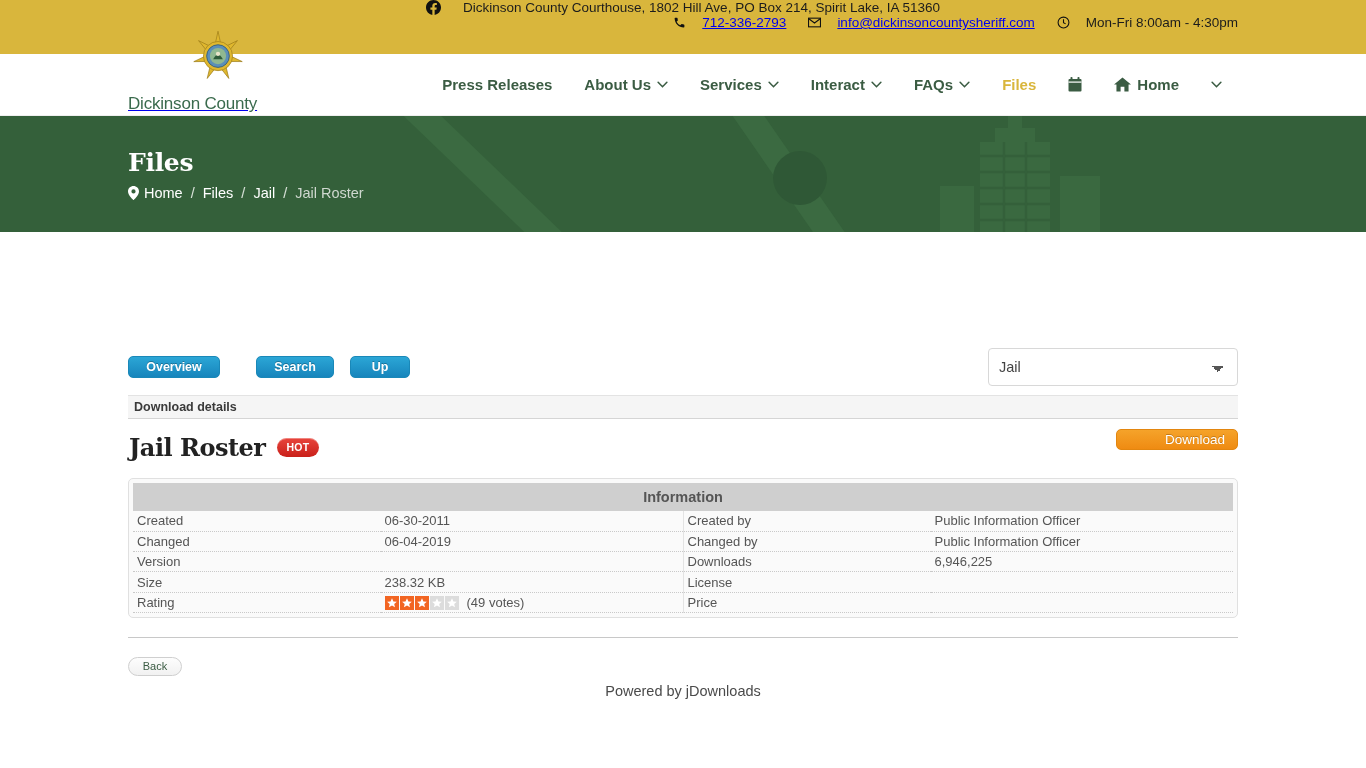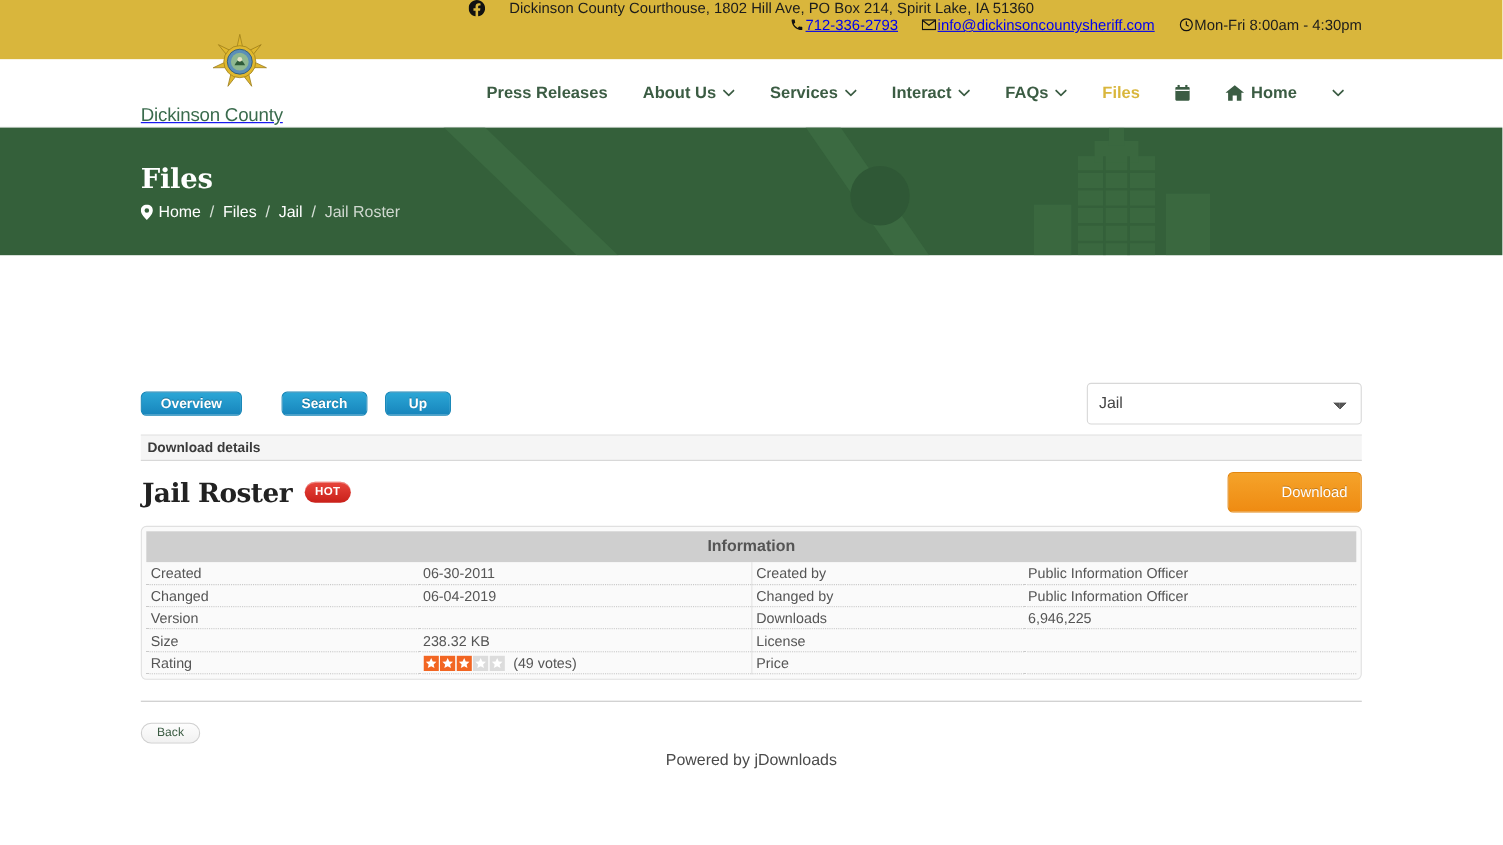--- a/index.html
+++ b/index.html
@@ -16,21 +16,21 @@
   .topbar{
     height:54px; background:#d9b63c;
     display:flex; align-items:center;
     padding:0 128px 0 128px;
     font-size:13.5px; color:#1c1c1c;
     white-space:nowrap;
     flex-direction:column;
   }
   .topbar .left{ display:flex; align-items:center; gap:22px; }
   .topbar .right{ margin-left:auto; display:flex; align-items:center; gap:22px; }
-  .topbar .item{ display:flex; align-items:center; gap:1px; }
+  .topbar .item{ display:flex; align-items:center; gap:16px; }
   .fb-icon{ width:15px; height:15px; display:block; }
   .tb-ic{ width:13px; height:13px; display:block; }
 
   
   .header{
     height:62px; background:#fff;
     display:flex; align-items:center;
     padding:0 128px;
     border-bottom:1px solid #efefef;
   }
@@ -125,21 +125,21 @@
     font-size:24px; color:#222; letter-spacing:-.5px;
   }
   .hot{
     background:linear-gradient(#e8453c,#c9201a);
     color:#fff; font-size:10.5px; font-weight:bold;
     border-radius:10px; padding:3px 9px 4px; letter-spacing:.3px;
     box-shadow:inset 0 1px 0 rgba(255,255,255,.35);
   }
   .dlbtn{
     position:absolute; right:0; top:10px;
-    width:122px; height:37px; border-radius:5px;
+    width:122px; height:21px; border-radius:5px;
     background:linear-gradient(#f5a32a,#ef8b12);
     border:1px solid #e3860f;
     color:#fff; font-size:13.5px;
     display:flex; align-items:center; justify-content:center;
     text-shadow:0 -1px 0 rgba(0,0,0,.22);
     cursor:pointer;
     padding-left:42px;
   }
 
   

